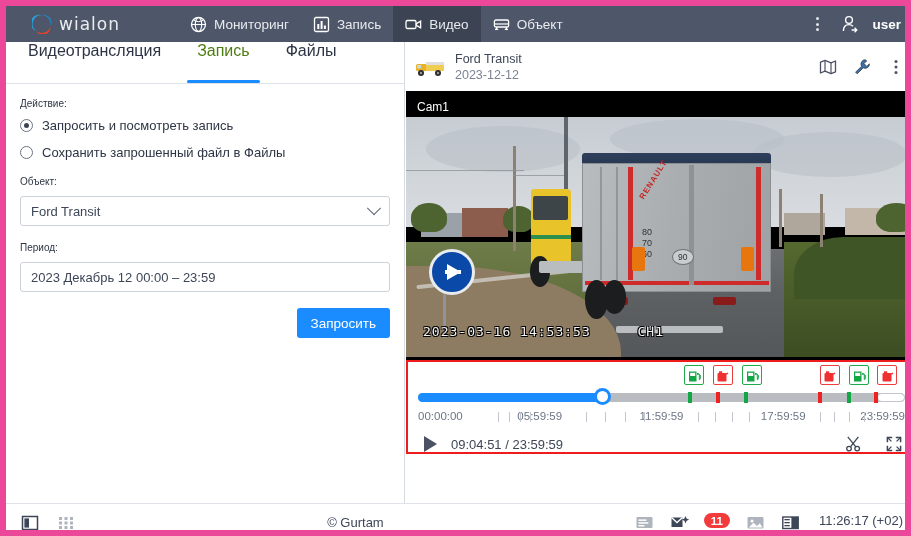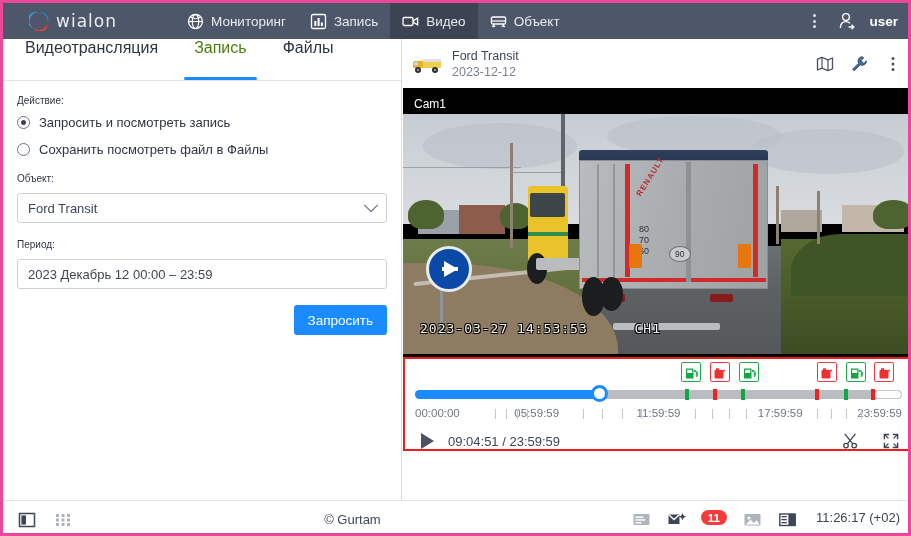--- a/index.html
+++ b/index.html
@@ -6,21 +6,21 @@
   html, body {
     margin: 0; padding: 0;
     background: #ffffff;
     font-family: "Liberation Sans", sans-serif;
   }
   #app {
     position: relative;
     width: 911px; height: 536px;
     overflow: hidden;
     background: #fff;
-    border: 3px solid #ec4899;
+    border: 6px solid #ec4899;
   }
 
   
   .topnav {
     position: absolute; left:0; top:0; width:911px; height:36px;
     background:#4e5769;
     display:flex; align-items:center;
   }
   .logo-wrap {
     display:flex; align-items:center; gap:7px;
@@ -363,21 +363,21 @@
     <div class="form">
       <div class="field-label">Действие:</div>
 
       <div class="radio-row">
         <span class="radio checked"></span>
         <span class="radio-label">Запросить и посмотреть запись</span>
       </div>
 
       <div class="radio-row">
         <span class="radio"></span>
-        <span class="radio-label">Сохранить посмотреть файл в Файлы</span>
+        <span class="radio-label">Сохранить запрошенный файл в Файлы</span>
       </div>
 
       <div class="gap12"></div>
       <div class="field-label">Объект:</div>
       <div class="select-box">
         <span class="val">Ford Transit</span>
         <span class="chev"></span>
       </div>
 
       <div class="field-label">Период:</div>
@@ -490,21 +490,21 @@
         <div class="circ90" style="left:52%;top:55%;">90</div>
         <div class="orangeplate" style="left:44.2%;top:54%;width:2.6%;height:10%;"></div>
         <div class="orangeplate" style="left:65.5%;top:54%;width:2.6%;height:10%;"></div>
         <div class="bumper" style="left:41%;top:87%;width:21%;height:3%;"></div>
         <div class="taillight" style="left:39%;top:75%;width:4.5%;height:3.5%;"></div>
         <div class="taillight" style="left:60%;top:75%;width:4.5%;height:3.5%;"></div>
         <div class="wheel" style="left:35%;top:68%;width:4.5%;height:16%;"></div>
         <div class="wheel" style="left:38.5%;top:68%;width:4.5%;height:14%;"></div>
 
         <div class="ts-overlay">
-          <span>2023-03-27 14:53:53</span>
+          <span>2023-03-16 14:53:53</span>
           <span class="ts-ch">CH1</span>
         </div>
       </div>
     </div>
 
     <div class="redtop"></div>
     <div class="timeline-wrap">
 
       <div class="markers-row">
         <div class="marker fill" style="left:54.5%;">

